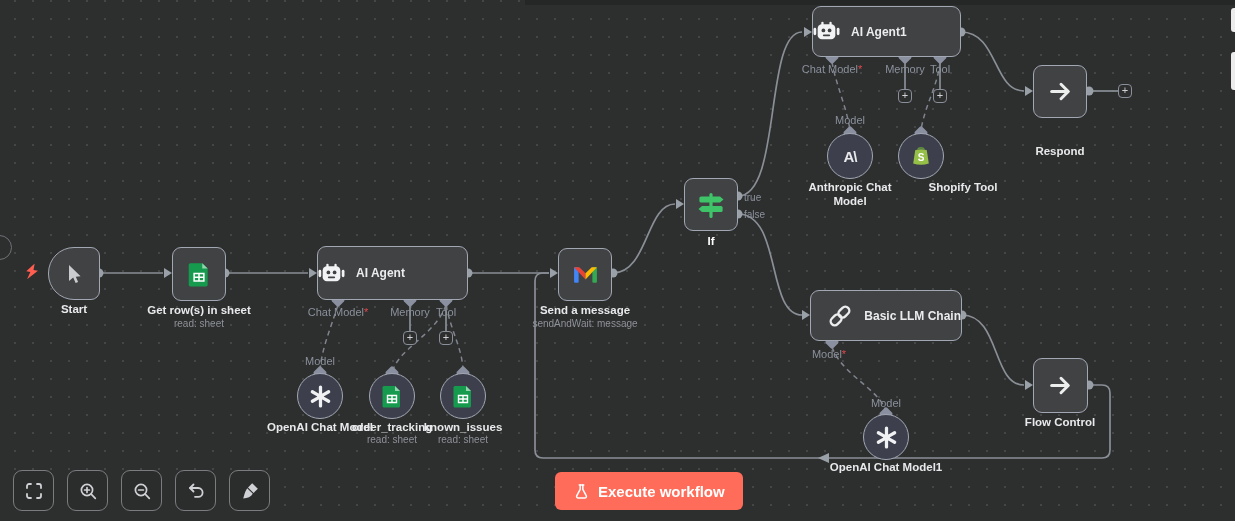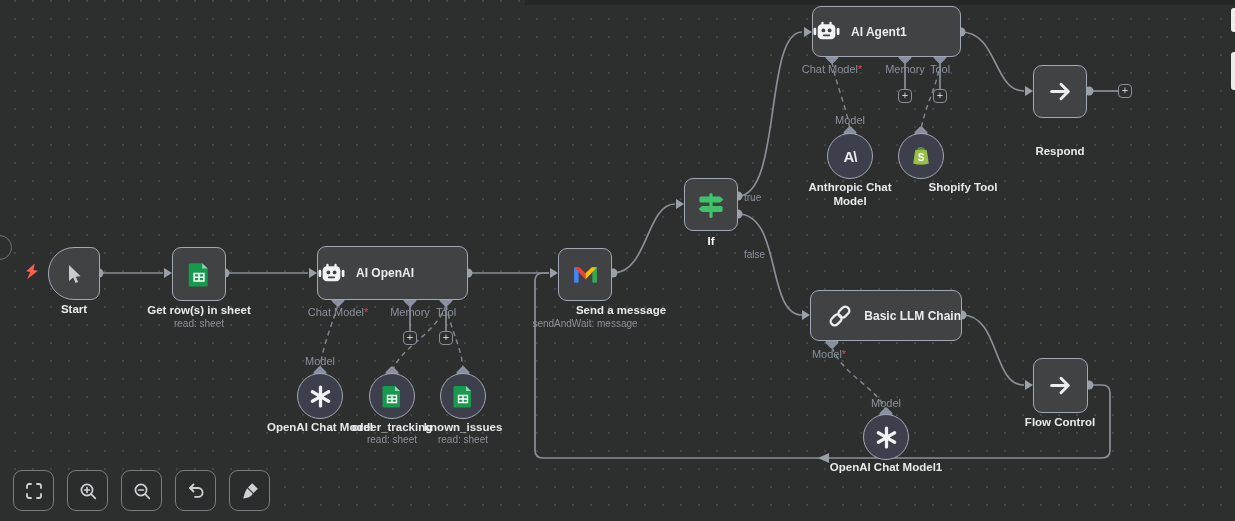--- a/index.html
+++ b/index.html
@@ -237,21 +237,21 @@
         <use href="#sym-sheets"></use>
       </svg>
   </div>
   <div class="nlabel" style="left:199px;top:304px;">Get row(s) in sheet</div>
   <div class="nsub" style="left:199px;top:318px;">read: sheet</div>
 
   <div class="node wide" style="left:317px;top:246px;width:151px;height:54px;">
     <svg width="27" height="21">
         <use href="#sym-robot"></use>
       </svg>
-    <span class="wlabel">AI OpenAI</span>
+    <span class="wlabel">AI Agent</span>
   </div>
   <div class="plabel" style="left:338px;top:306px;"><span>Chat Model</span><span class="req">*</span></div>
   <div class="plabel" style="left:410px;top:306px;">Memory</div>
   <div class="plabel" style="left:446px;top:306px;">Tool</div>
   <div class="plus-btn" style="left:403px;top:331px;"></div>
   <div class="plus-btn" style="left:439px;top:331px;"></div>
 
   <div class="plabel" style="left:320px;top:355px;">Model</div>
   <div class="circle" style="left:297px;top:373px;">
     <svg width="25" height="25">
@@ -274,30 +274,30 @@
       </svg>
   </div>
   <div class="nlabel" style="left:463px;top:421px;">known_issues</div>
   <div class="nsub" style="left:463px;top:434px;">read: sheet</div>
 
   <div class="node" style="left:558px;top:248px;width:54px;height:53px;">
     <svg width="27" height="21">
         <use href="#sym-gmail"></use>
       </svg>
   </div>
-  <div class="nlabel" style="left:585px;top:304px;margin-left:36px;">Send a message</div>
+  <div class="nlabel" style="left:585px;top:304px;">Send a message</div>
   <div class="nsub" style="left:585px;top:318px;">sendAndWait: message</div>
 
   <div class="node" style="left:684px;top:178px;width:54px;height:53px;">
     <svg width="30" height="30">
         <use href="#sym-signpost"></use>
       </svg>
   </div>
   <div class="wlbl" style="left:744px;top:192px;">true</div>
-  <div class="wlbl" style="left:744px;top:209px;margin-top:40px;">false</div>
+  <div class="wlbl" style="left:744px;top:209px;">false</div>
   <div class="nlabel" style="left:711px;top:235px;color:#fff;">If</div>
 
   <div class="node wide" style="left:812px;top:6px;width:149px;height:51px;">
     <svg width="27" height="21">
         <use href="#sym-robot"></use>
       </svg>
     <span class="wlabel">AI Agent1</span>
   </div>
   <div class="plabel" style="left:832px;top:63px;"><span>Chat Model</span><span class="req">*</span></div>
   <div class="plabel" style="left:905px;top:63px;">Memory</div>
@@ -370,14 +370,20 @@
           <use href="#sym-undo"></use>
         </svg>
       </div>
     <div class="tb-btn">
         <svg width="20" height="20">
           <use href="#sym-broom"></use>
         </svg>
       </div>
   </div>
 
+  <button class="exec-btn">
+    <svg width="17" height="17">
+        <use href="#sym-flask"></use>
+      </svg>
+    <span>Execute workflow</span>
+  </button>
 
 </div>
 
 </body></html>

